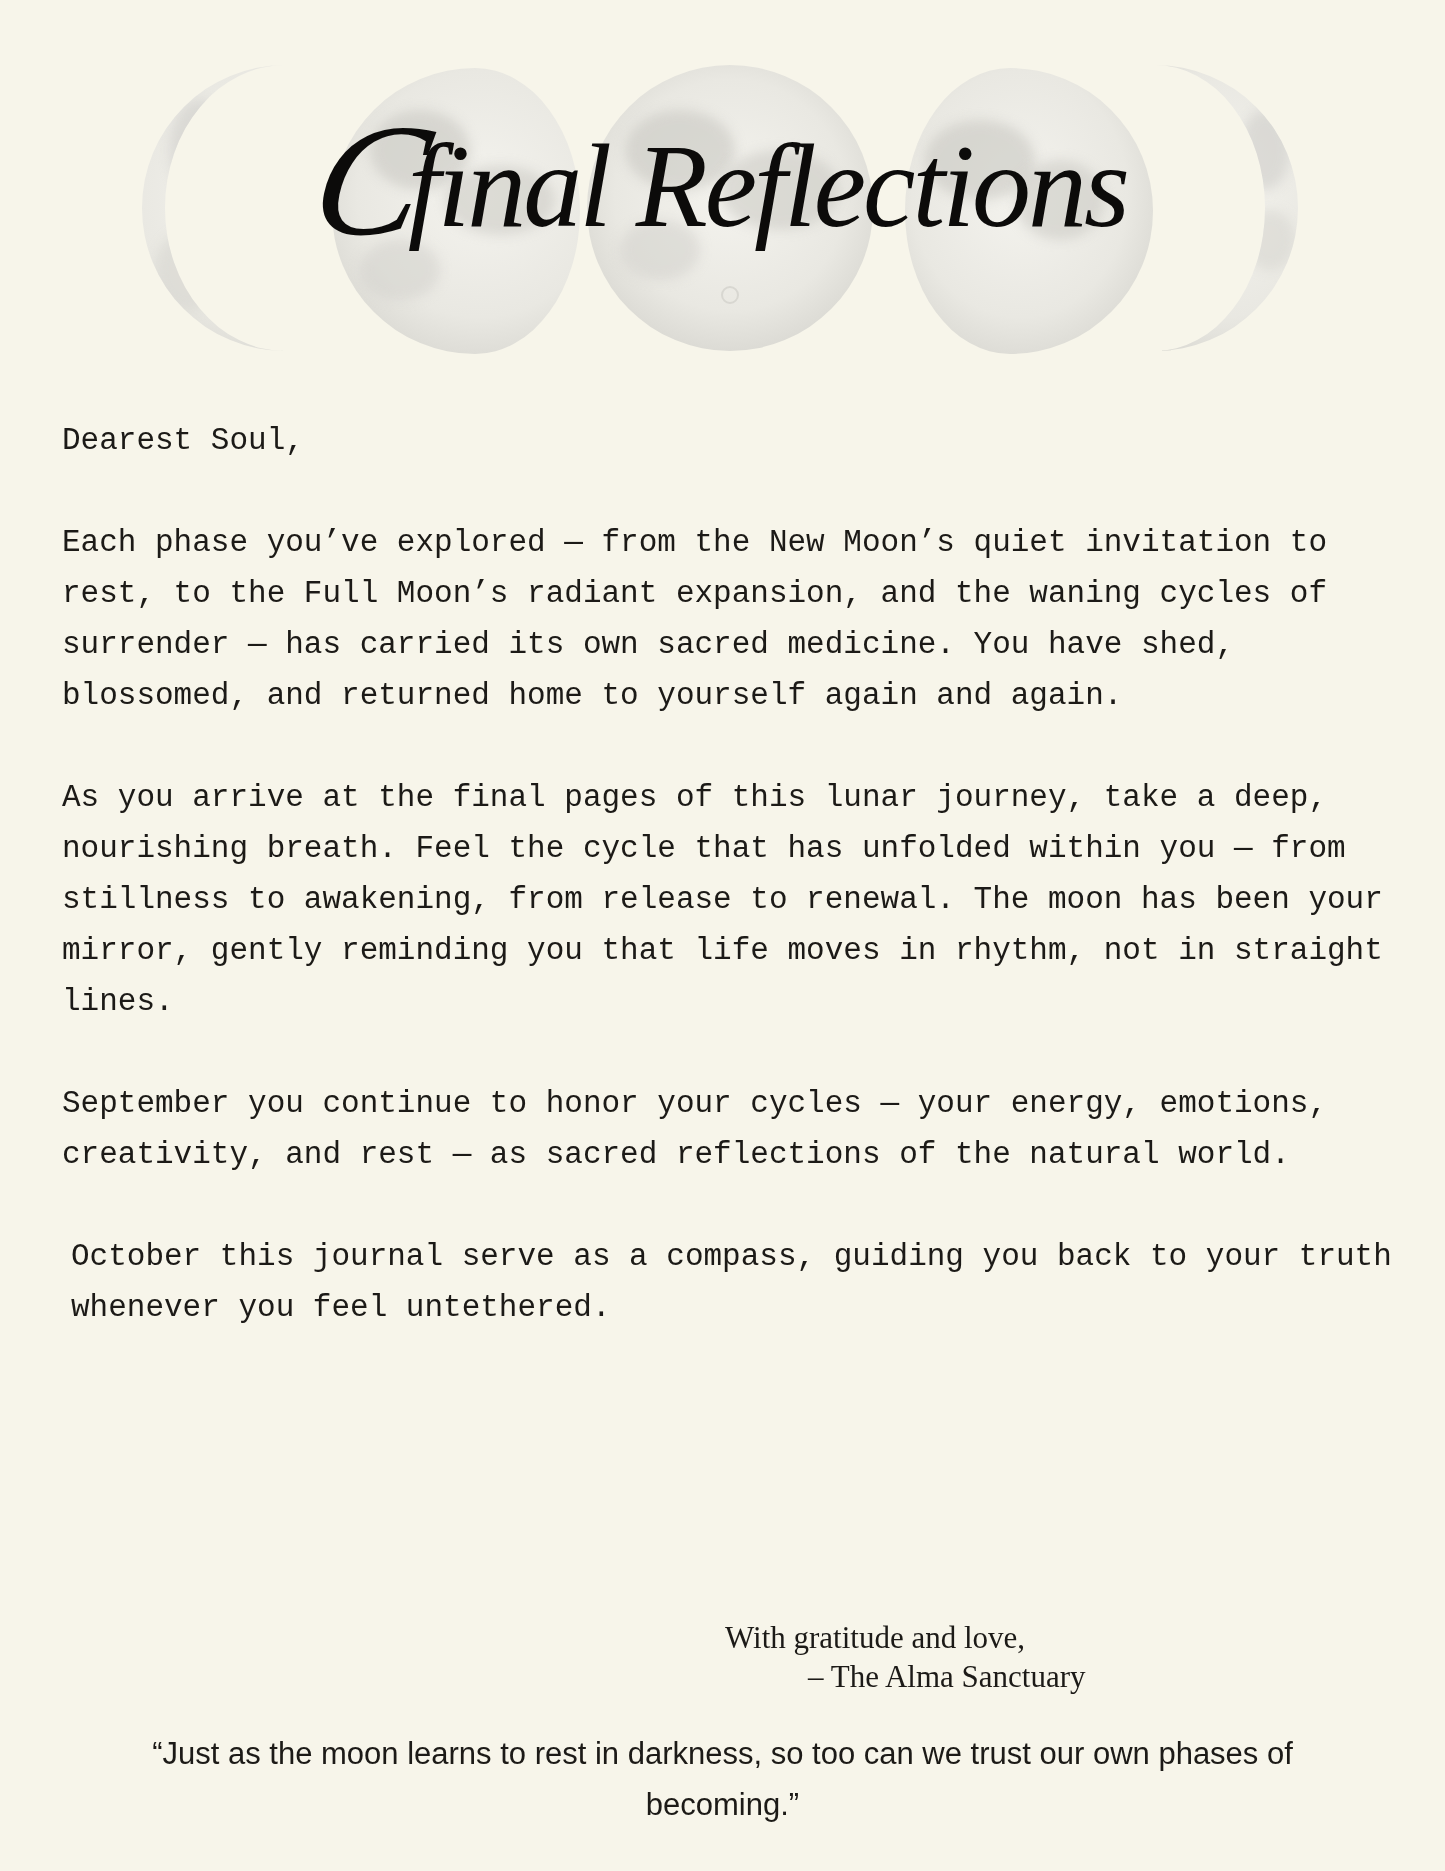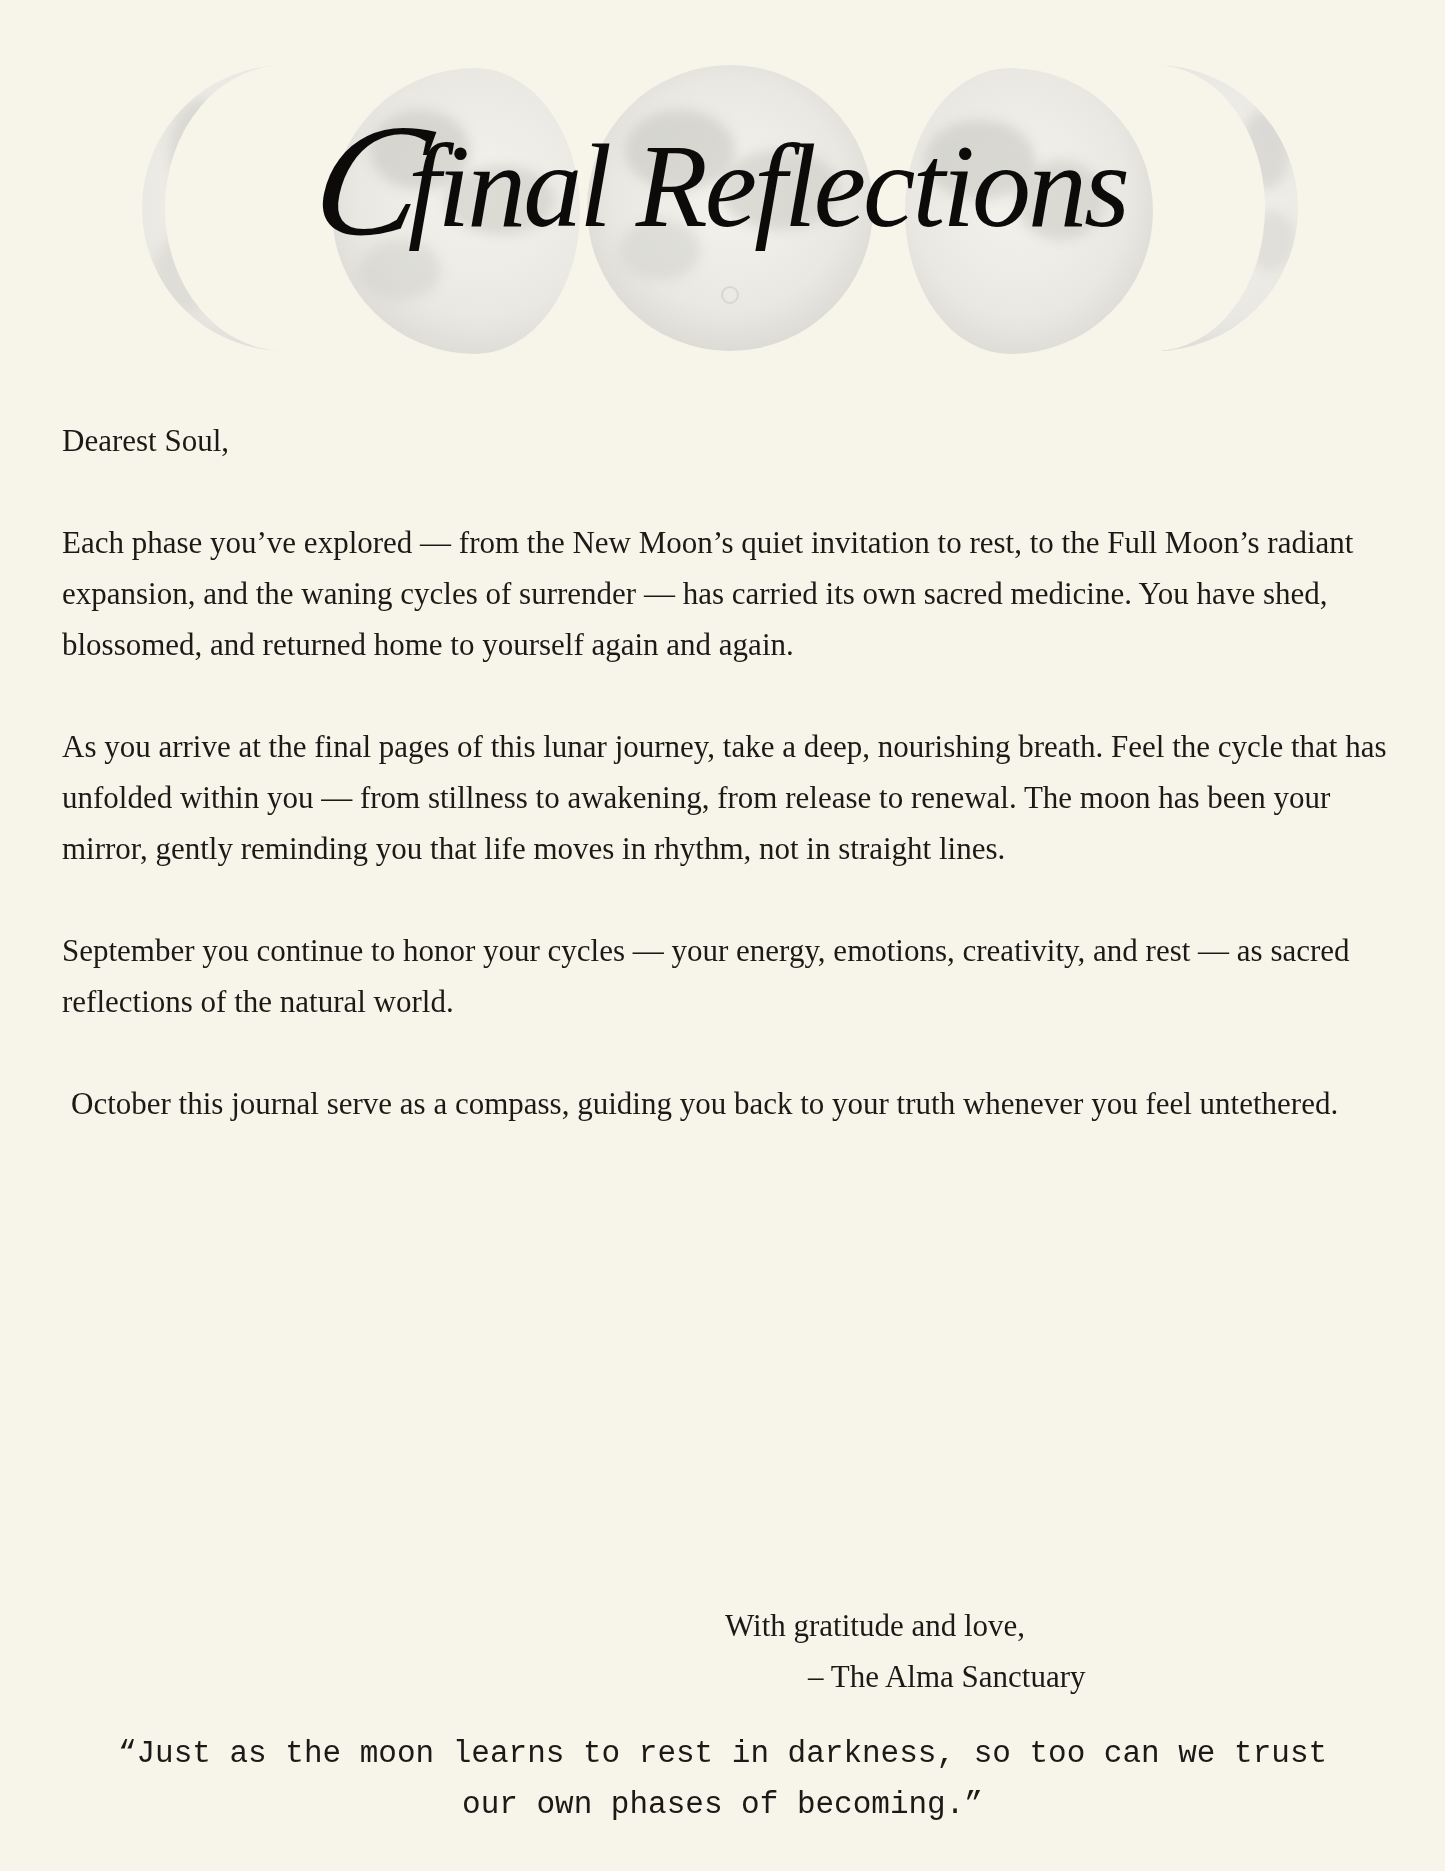--- a/index.html
+++ b/index.html
@@ -22,38 +22,38 @@
     color:#0c0b0a;
     line-height:1;
   }
   .title .cap {
     font-size:160px; font-weight:normal;
     display:inline-block; transform:translateY(8px) skewX(-12deg);
     margin-right:-14px;
   }
   .letter {
     position:absolute; left:62px; top:415px; width:1340px;
-    font-family:Liberation Serif, serif;
+    font-family:Liberation Mono, monospace;
     font-size:31px; line-height:51px;
   }
   .letter p { margin:0; }
   .greeting { margin-bottom:51px !important; }
   .para { margin-bottom:51px !important; }
   .para.tight { margin-bottom:0 !important; }
   .indent { padding-left:9px; }
   .closing {
     position:absolute; top:1600px; left:0; width:1445px;
     font-family:"Liberation Serif", serif; font-size:31px; line-height:51px;
   }
-  .closing .line1 { position:absolute; left:725px; top:0; white-space:nowrap; }
+  .closing .line1 { position:absolute; left:725px; top:12px; white-space:nowrap; }
   .closing .line2 { position:absolute; left:808px; top:51px; white-space:nowrap; }
   .quote {
     position:absolute; top:1728px; left:100px; width:1245px;
     text-align:center;
-    font-family:Liberation Mono, monospace; font-size:31px; line-height:51px;
+    font-family:Liberation Sans, sans-serif; font-size:31px; line-height:51px;
   }
 </style>
 </head>
 <body>
 
 <div class="header">
   <svg class="moons" width="1445" height="380" viewBox="0 0 1445 380">
     <defs>
       <radialGradient id="mg" cx="50%" cy="45%" r="55%">
         <stop offset="0%" stop-color="#f4f3ee"></stop>

